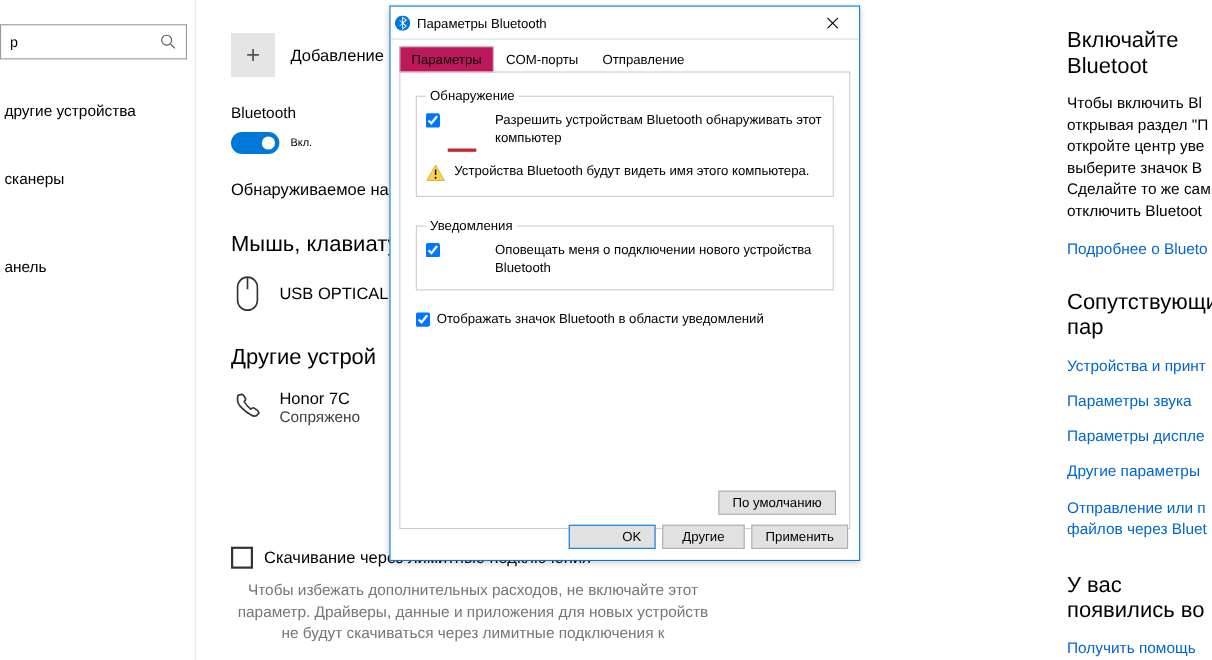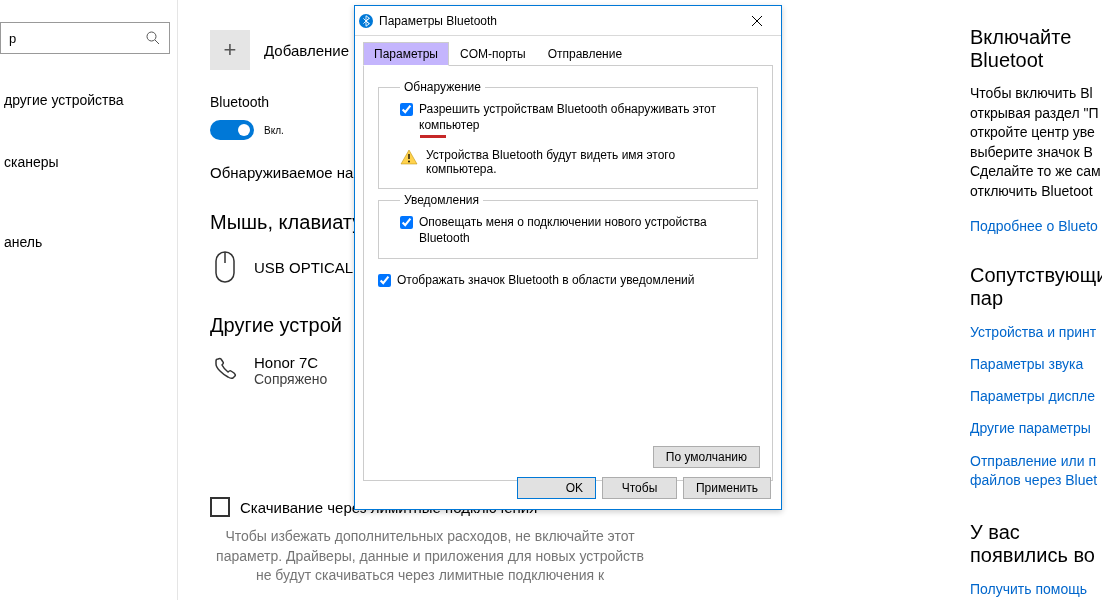--- a/index.html
+++ b/index.html
@@ -46,26 +46,26 @@
     
     .dialog { position: absolute; left: 354px; top: 5px; width: 428px; height: 505px; background: #fff; border: 1px solid #0078d7; box-shadow: 0 2px 6px rgba(0,0,0,0.2); }
     .titlebar { height: 30px; display: flex; align-items: center; padding: 0 4px; border-bottom: 1px solid #d9d9d9; }
     .bt-icon { width: 14px; height: 14px; margin-right: 6px; }
     .title-text { font-size: 12px; flex: 1; }
     .close-btn { width: 40px; height: 28px; display: flex; align-items: center; justify-content: center; }
     .close-btn svg { width: 10px; height: 10px; }
     
     .tabs { display: flex; padding: 6px 8px 0 8px; }
     .tab { padding: 4px 10px; font-size: 12px; border: 1px solid transparent; }
-    .tab.active { border: 1px solid #ccc; border-bottom: 1px solid #fff; background: #c4b5fd; position: relative; z-index: 2; }
+    .tab.active { border: 1px solid #ccc; border-bottom: 1px solid #fff; background: #be185d; position: relative; z-index: 2; }
     .tab-content { border: 1px solid #ccc; margin: -1px 8px 0 8px; padding: 14px 14px 50px 14px; position: relative; height: 416px; }
     
-    fieldset.group { border: 1px solid #ccc; padding: 8px 21px 12px; margin-bottom: 4px; }
+    fieldset.group { border: 1px solid #ccc; padding: 8px 8px 12px; margin-bottom: 19px; }
     fieldset.group legend { font-size: 12px; padding: 0 4px; }
-    .checkbox-row { display: flex; align-items: flex-start; font-size: 12px; line-height: 1.3; }
+    .checkbox-row { display: flex; align-items: flex-start; font-size: 12px; line-height: 1.3; gap: 44px; }
     .checkbox-row input[type="checkbox"] { margin-right: 6px; margin-top: 1px; }
     .red-underline { height: 3px; background: #c62828; width: 26px; margin: 2px 0 2px 20px; }
     .warn-row { display: flex; align-items: flex-start; margin-top: 10px; font-size: 12px; }
     .warn-icon { width: 18px; height: 18px; margin-right: 8px; flex-shrink: 0; }
     
     .extra-check { display: flex; align-items: center; font-size: 12px; margin-top: 14px; }
     .extra-check input { margin-right: 6px; }
     
     .default-btn-row { position: absolute; bottom: 12px; right: 12px; }
     .win-btn { min-width: 75px; height: 22px; font-size: 12px; border: 1px solid #adadad; background: #e1e1e1; padding: 0 12px; margin-left: 6px; }
@@ -207,16 +207,16 @@
       <span>Отображать значок Bluetooth в области уведомлений</span>
     </label>
 
     <div class="default-btn-row">
       <button class="win-btn">По умолчанию</button>
     </div>
   </div>
 
   <div class="dialog-footer">
     <button class="win-btn primary">OK</button>
-    <button class="win-btn">Чтобы</button>
+    <button class="win-btn">Другие</button>
     <button class="win-btn">Применить</button>
   </div>
 </div>
 
 </body></html>

